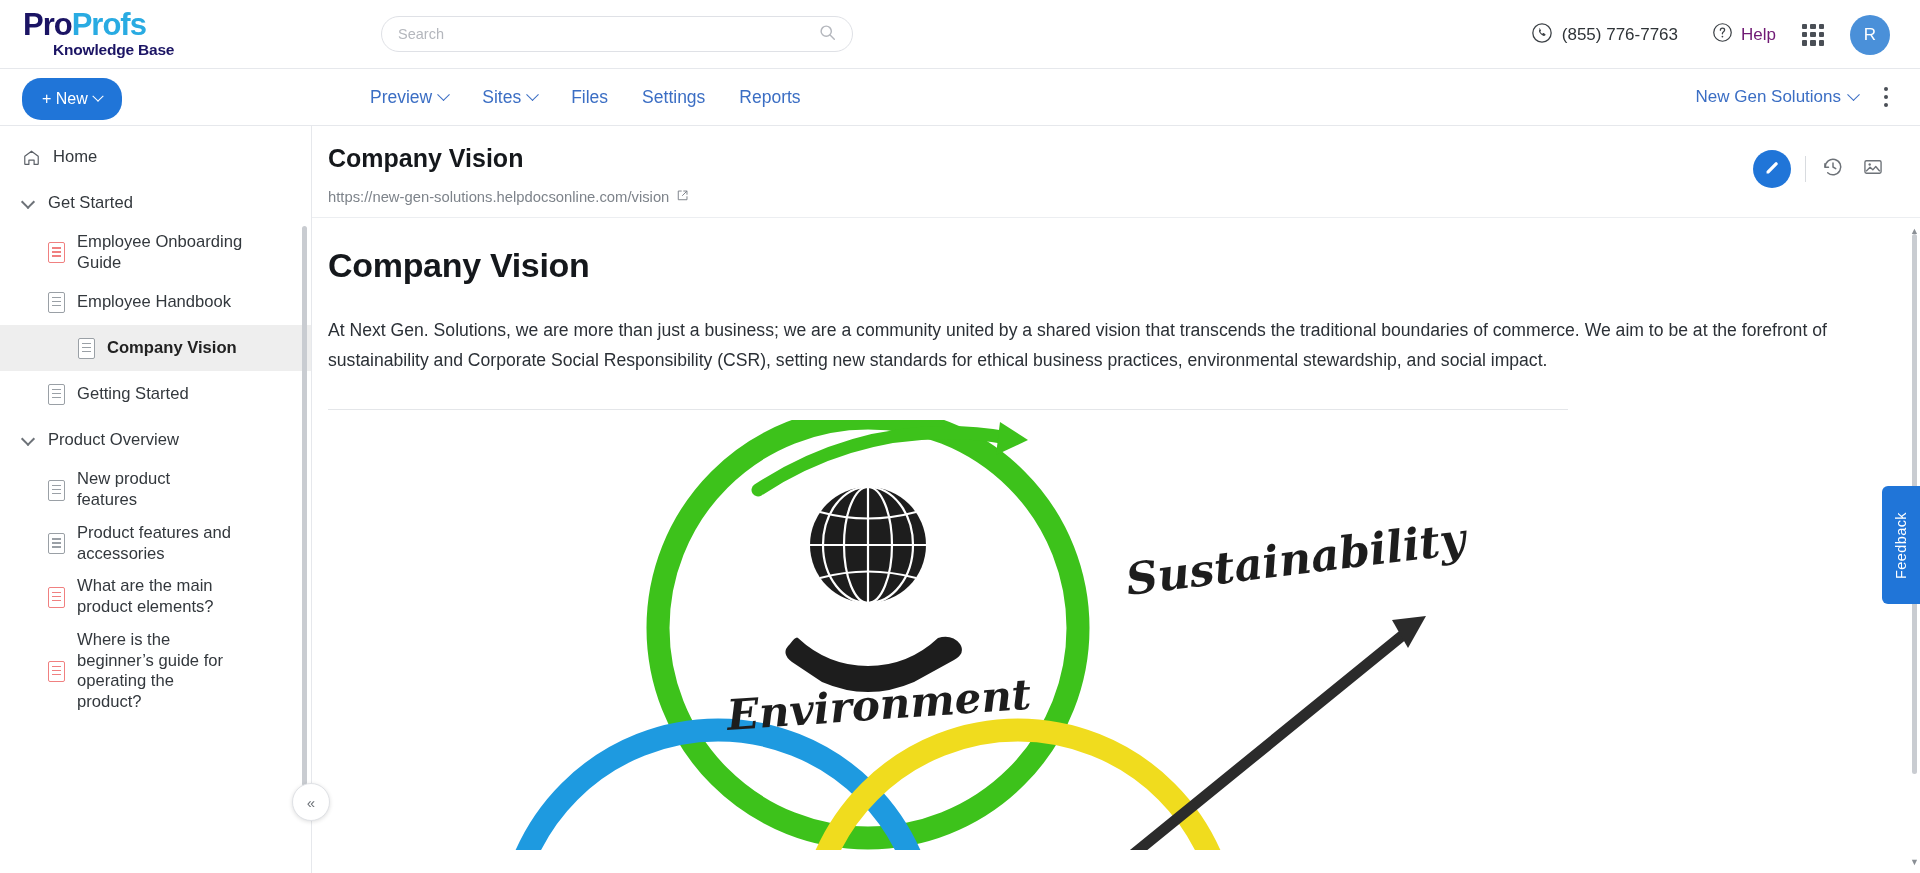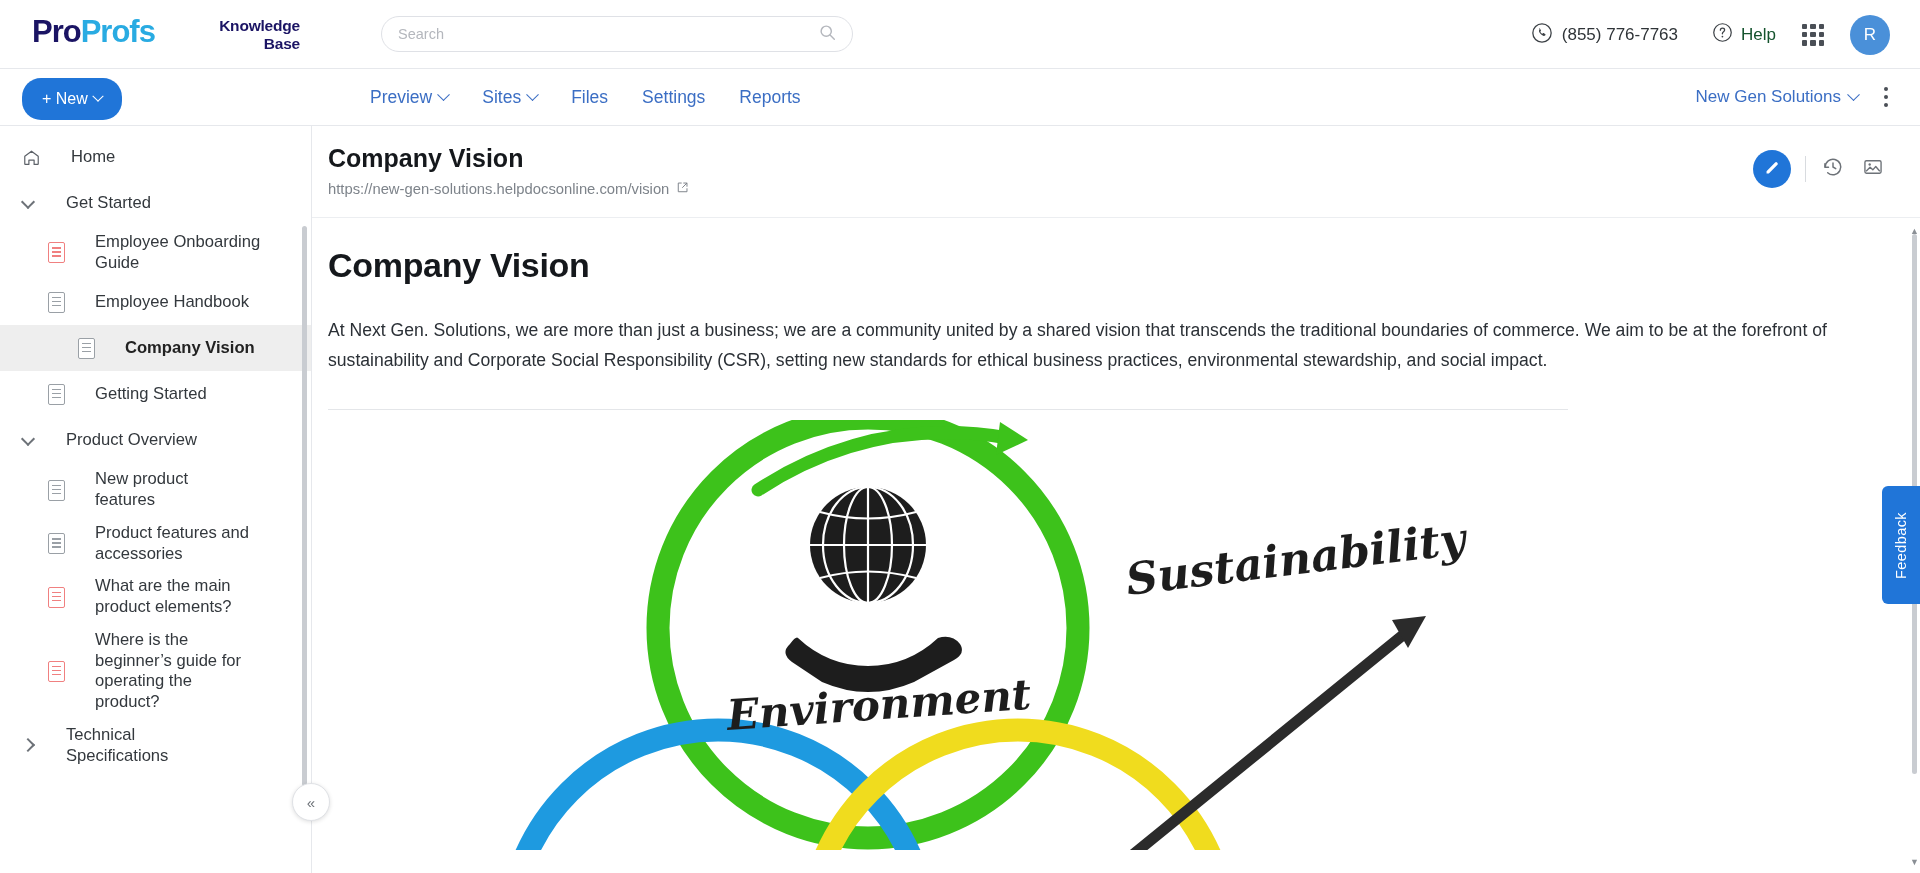--- a/index.html
+++ b/index.html
@@ -15,25 +15,24 @@
   .topbar {
     height: 69px;
     display: flex;
     align-items: center;
     border-bottom: 1px solid #e6e8ec;
     background: #fff;
     position: relative;
   }
   .logo-wrap {
     width: 300px;
-    padding-left: 32px;
-    display: flex;
-    flex-direction: row;
+    padding-left: 23px;
+    display: flex;
+    flex-direction: column;
     justify-content: center;
-    text-align: right;
   }
   .logo-main {
     font-size: 31px;
     font-weight: bold;
     letter-spacing: -1px;
     line-height: 1.02;
     white-space: nowrap;
   }
   .logo-pro { color: #1b1464; }
   .logo-profs { color: #29abe2; }
@@ -93,21 +92,21 @@
   }
   .help-group {
     display: flex;
     align-items: center;
     gap: 8px;
     margin-right: 26px;
     cursor: pointer;
   }
   .help-text {
     font-size: 17px;
-    color: #14532d;
+    color: #701a75;
   }
   .grid-icon {
     width: 22px; height: 22px;
     display: grid;
     grid-template-columns: repeat(3, 1fr);
     grid-template-rows: repeat(3, 1fr);
     gap: 3px;
     margin-right: 26px;
     cursor: pointer;
   }
@@ -227,21 +226,21 @@
     overflow: hidden;
     padding-top: 8px;
     flex: 0 0 312px;
   }
   .side-item {
     display: flex;
     align-items: center;
     min-height: 46px;
     padding: 6px 14px 6px 22px;
     cursor: pointer;
-    gap: 30px;
+    gap: 12px;
   }
   .side-item.sub { padding-left: 48px; }
   .side-item.sub2 { padding-left: 78px; }
   .side-item.active { background: #eeeeee; }
   .side-item.active .side-label { font-weight: bold; color: #222; }
   .side-label {
     font-size: 16.6px;
     color: #33383d;
     line-height: 1.25;
   }
@@ -328,21 +327,21 @@
   }
   .doc-title {
     font-size: 25px;
     font-weight: bold;
     color: #15181c;
     line-height: 1.15;
   }
   .doc-url {
     font-size: 14.8px;
     color: #7d838a;
-    margin-top: 8px;
+    margin-top: 16px;
     display: flex;
     align-items: center;
     gap: 7px;
   }
   .header-actions {
     position: absolute;
     right: 34px;
     top: 24px;
     display: flex;
     align-items: center;
@@ -593,24 +592,20 @@
     <div class="side-item sub">
       <span class="doc-ico red"></span>
       <span class="side-label" style="max-width:160px">What are the main product elements?</span>
     </div>
 
     <div class="side-item sub">
       <span class="doc-ico red"></span>
       <span class="side-label" style="max-width:160px">Where is the beginner’s guide for operating the product?</span>
     </div>
 
-    <div class="side-item">
-      <span class="caret right"></span>
-      <span class="side-label" style="max-width:150px">Technical Specifications</span>
-    </div>
 
     <div class="side-scroll"></div>
   </div>
 
   <div class="collapse-btn">«</div>
 
   <div class="main">
 
     <div class="doc-header">
       <div class="doc-title">Company Vision</div>

